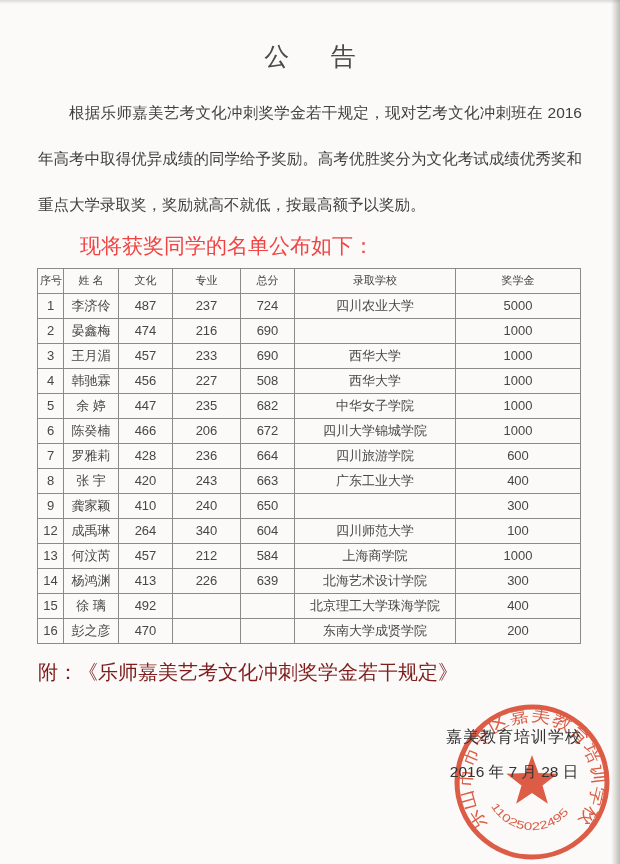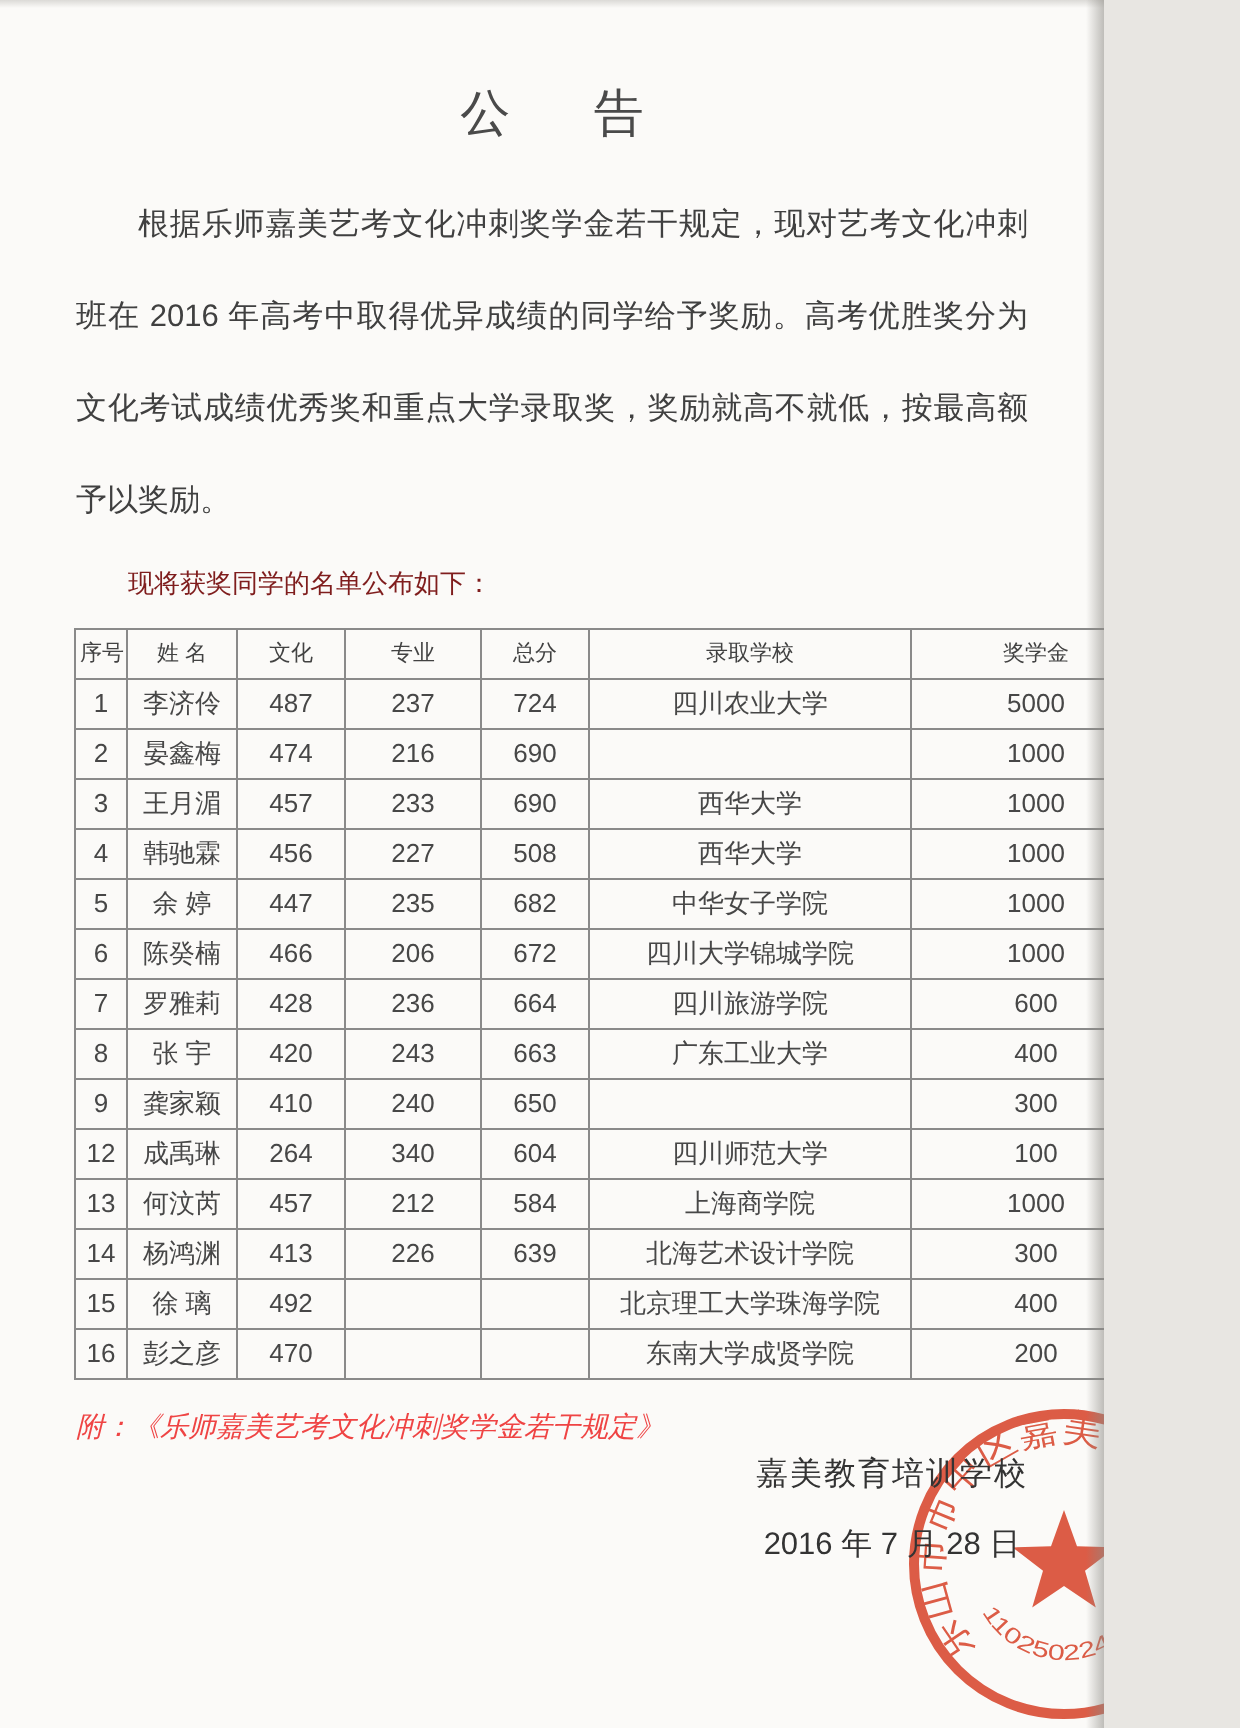--- a/index.html
+++ b/index.html
@@ -2,61 +2,61 @@
 <html><head>
 <meta charset="utf-8">
 <style>
   html,body{margin:0;padding:0;}
   body{
     width:620px;height:864px;
     background:#e8e6e2;
     font-family:"Liberation Sans","DejaVu Sans",sans-serif;
   }
   .page{
-    position:relative;width:552px;height:864px;overflow:hidden;
+    position:relative;width:620px;height:864px;overflow:hidden;
     background:#fbfaf8;
     color:#3a3a3a;
   }
   
   .edge-right{position:absolute;top:0;right:0;width:9px;height:100%;
     background:linear-gradient(to right,rgba(150,148,142,0),rgba(140,138,132,.55));}
   .edge-top{position:absolute;top:0;left:0;width:100%;height:4px;
     background:linear-gradient(to bottom,rgba(160,158,152,.35),rgba(160,158,152,0));}
   .doc-title{
     margin-top:40px;text-align:center;
     font-size:25px;font-weight:500;color:#4a4a4a;
     white-space:pre;
   }
   .para-intro{
     margin:14px 38px 0 38px;
     font-size:15.5px;line-height:46px;color:#404040;
     text-align:justify;text-indent:2em;
   }
   .para-list-intro{
     margin:2px 38px 0 38px;
-    font-size:13px;line-height:32px;color:#7f1d1d;
+    font-size:21px;line-height:32px;color:#ef4444;
     text-indent:2em;
   }
   table.award{
     margin:6px 0 0 37px;
     border-collapse:collapse;
     table-layout:fixed;width:543px;
     font-size:13px;color:#474747;
   }
   table.award th,table.award td{
     border:1px solid #8a8a8a;
     height:24px;padding:0 2px;
     text-align:center;vertical-align:middle;
     font-weight:400;white-space:pre;
     overflow:hidden;
   }
   table.award th{font-size:11px;color:#424242;}
   .attachment{
     margin:15px 38px 0 38px;
-    font-size:14px;color:#ef4444;font-style:italic;
+    font-size:20px;color:#7f1d1d;
   }
   .stamp-wrap{position:absolute;left:452px;top:702px;width:160px;height:160px;}
   .stamp-wrap svg{display:block;opacity:.88;}
   .signature{
     position:absolute;top:727px;right:38px;z-index:3;
     text-align:center;color:#333;
   }
   .signature .school{font-size:16px;letter-spacing:1px;}
   .signature .date{margin-top:14px;font-size:15.5px;}
 </style>

